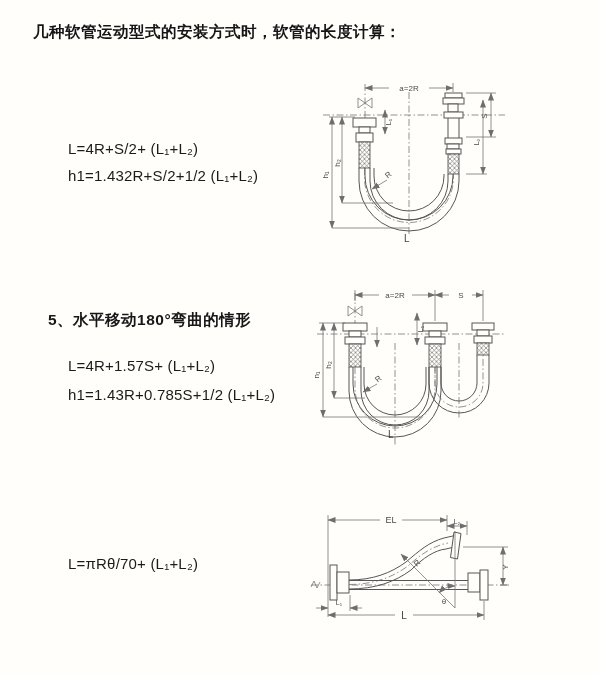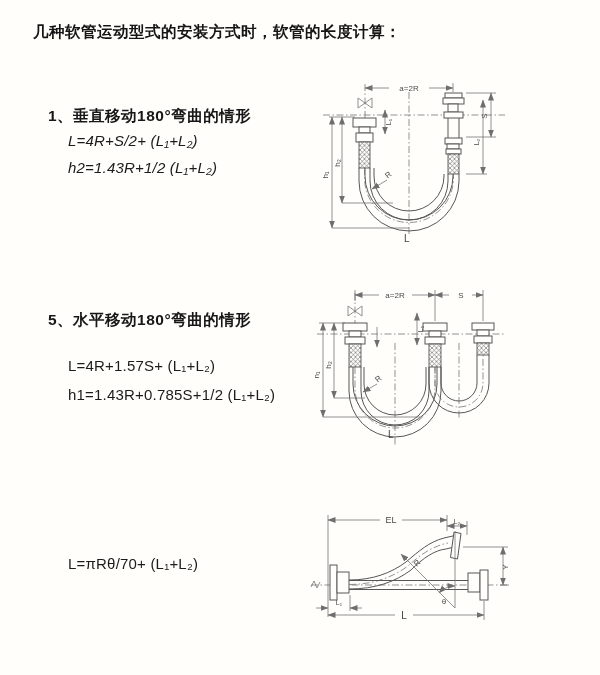--- a/index.html
+++ b/index.html
@@ -2,21 +2,21 @@
 <html><head>
 <meta charset="utf-8">
 <style>
   html,body{margin:0;padding:0;}
   body{width:600px;height:675px;background:#fffefb;font-family:"Liberation Sans","DejaVu Sans",sans-serif;}
   .page{position:relative;width:600px;height:675px;background:#fffefb;overflow:hidden;padding-left:28px;}
   .doc-title{position:absolute;left:33px;top:22px;font-size:15.5px;font-weight:bold;color:#151515;letter-spacing:.5px;white-space:nowrap;}
   .sec-head{position:absolute;font-size:15.5px;font-weight:bold;color:#171717;letter-spacing:.5px;white-space:nowrap;}
   .formulas{position:absolute;left:68px;font-size:15px;color:#1b1b1b;letter-spacing:.2px;}
   .formulas div{white-space:nowrap;}
-  .f1{top:128px;line-height:26.5px;font-style:italic;}
+  .f1{top:136px;line-height:26.5px;}
   .f2{top:352px;line-height:28.5px;}
   .f3{top:550px;line-height:28px;}
   .diag{position:absolute;}
   .wall{stroke:#565656;stroke-width:1;fill:none;}
   .pipe{fill:#fffefb;stroke:#565656;stroke-width:1;}
   .thin{stroke:#6e6e6e;stroke-width:.75;fill:none;}
   .dash{stroke:#6e6e6e;stroke-width:.75;fill:none;stroke-dasharray:7 2.5 1.5 2.5;}
   .hatchrect{fill:url(#hatch);stroke:#565656;stroke-width:.9;}
   text.dl{font-family:"Liberation Sans","DejaVu Sans",sans-serif;font-size:8px;fill:#4a4a4a;}
   text.big{font-size:10px;fill:#3f3f3f;}
@@ -37,24 +37,23 @@
       </marker>
       <pattern id="hatch" width="4.5" height="4.5" patternUnits="userSpaceOnUse">
         <rect width="4.5" height="4.5" fill="#fffefb"></rect>
         <path d="M0,0 L4.5,4.5 M4.5,0 L0,4.5" stroke="#6f6f6f" stroke-width=".65"></path>
       </pattern>
     </defs>
   </svg>
 
   <div class="doc-title">几种软管运动型式的安装方式时，软管的长度计算：</div>
 
-  <div class="sec-head" style="left:48px;top:106px">1、垂直移动180°弯曲的情形</div>
   <div class="formulas f1">
     <div>L=4R+S/2+ (L₁+L₂)</div>
-    <div>h2=1.43R+1/2 (L₁+L₂)</div>
+    <div>h1=1.432R+S/2+1/2 (L₁+L₂)</div>
   </div>
 
   <div class="sec-head" style="left:48px;top:310px">5、水平移动180°弯曲的情形</div>
   <div class="formulas f2">
     <div>L=4R+1.57S+ (L₁+L₂)</div>
     <div>h1=1.43R+0.785S+1/2 (L₁+L₂)</div>
   </div>
 
   <div class="formulas f3">
     <div>L=πRθ/70+ (L₁+L₂)</div>

